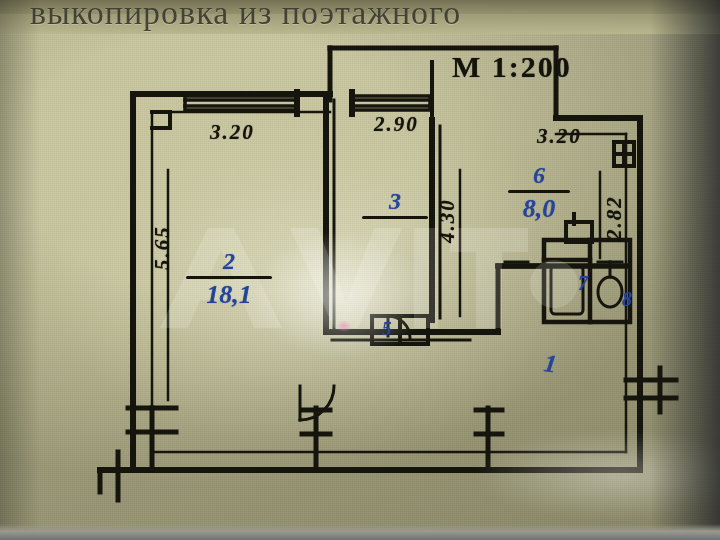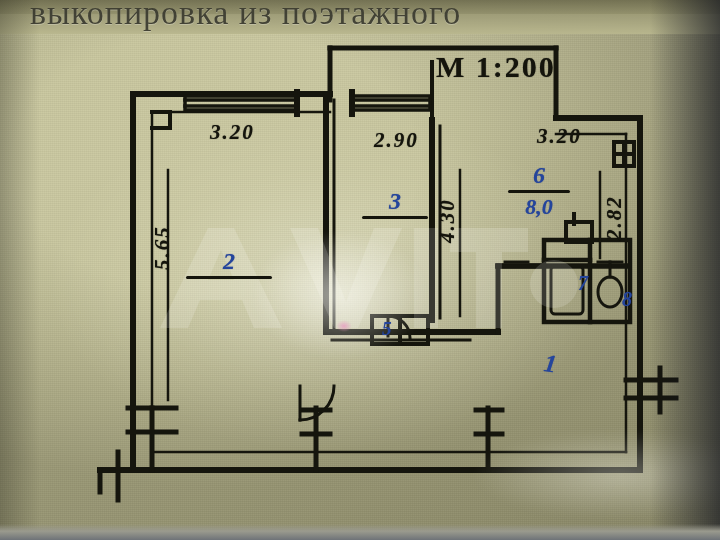--- a/index.html
+++ b/index.html
@@ -73,21 +73,21 @@
   .hw{
     position:absolute;font-family:"Liberation Serif", serif;
     font-weight:bold;white-space:nowrap;
   }
   .ink-black{color:#14140c;text-shadow:0 0 1px rgba(0,0,0,.6);}
   .ink-blue{color:#24459c;text-shadow:0 0 1px rgba(20,40,130,.5);}
 
   .dim{font-size:21px;font-style:italic;letter-spacing:2px;}
   .scale{font-size:30px;letter-spacing:2px;font-style:normal;}
   .roomno{font-size:24px;font-style:italic;}
-  .roomar{font-size:22px;font-style:italic;}
+  .roomar{font-size:26px;font-style:italic;}
   .roomtag{font-size:25px;font-style:italic;}
   .frac{position:absolute;text-align:center;}
   .frac .bar{height:3px;background:#14140c;margin:1px 0;border-radius:2px;}
 
   
   .wm{
     position:absolute;left:150px;top:210px;width:430px;height:140px;
     opacity:.16;pointer-events:none;
   }
   .wm svg{width:100%;height:100%;}
@@ -266,33 +266,34 @@
         <path d="M300 18 L378 18 L378 42 L352 42 L352 118 L326 118 L326 42 L300 42 Z"></path>
         <circle cx="404" cy="74" r="24"></circle>
       </g>
     </svg>
   </div>
   <div class="wm-dot"></div>
 
   <div class="glare"></div>
   <div class="glare2"></div>
 
-  <div class="hw ink-black scale" style="left:436px;top:50px;">М 1:200</div>
+  <div class="hw ink-black scale" style="left:452px;top:50px;">М 1:200</div>
 
   <div class="hw ink-black dim" style="left:210px;top:120px;">3.20</div>
-  <div class="hw ink-black dim" style="left:374px;top:128px;">2.90</div>
+  <div class="hw ink-black dim" style="left:374px;top:112px;">2.90</div>
   <div class="hw ink-black dim" style="left:537px;top:124px;">3.20</div>
 
   <div class="hw ink-black dim" style="left:140px;top:235px;transform:rotate(-90deg);transform-origin:center;">5.65</div>
   <div class="hw ink-black dim" style="left:425px;top:208px;transform:rotate(-90deg);transform-origin:center;">4.30</div>
   <div class="hw ink-black dim" style="left:592px;top:205px;transform:rotate(-90deg);transform-origin:center;">2.82</div>
 
   <div class="frac" style="left:186px;top:248px;width:86px;">
     <div class="hw ink-blue roomno" style="position:static;">2</div>
     <div class="bar"></div>
+    <div class="hw ink-blue roomar" style="position:static;">18,1</div>
   </div>
 
   <div class="frac" style="left:362px;top:188px;width:66px;">
     <div class="hw ink-blue roomno" style="position:static;">3</div>
     <div class="bar"></div>
   </div>
 
   <div class="frac" style="left:508px;top:162px;width:62px;">
     <div class="hw ink-blue roomno" style="position:static;">6</div>
     <div class="bar"></div>

